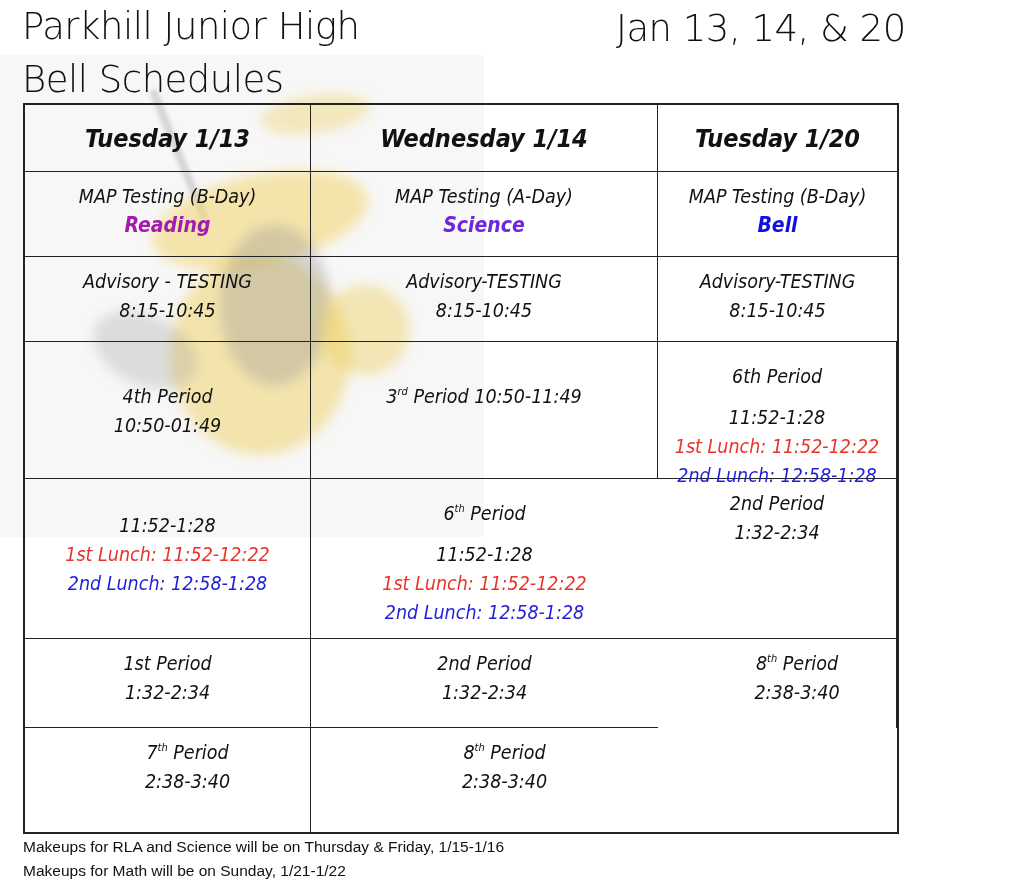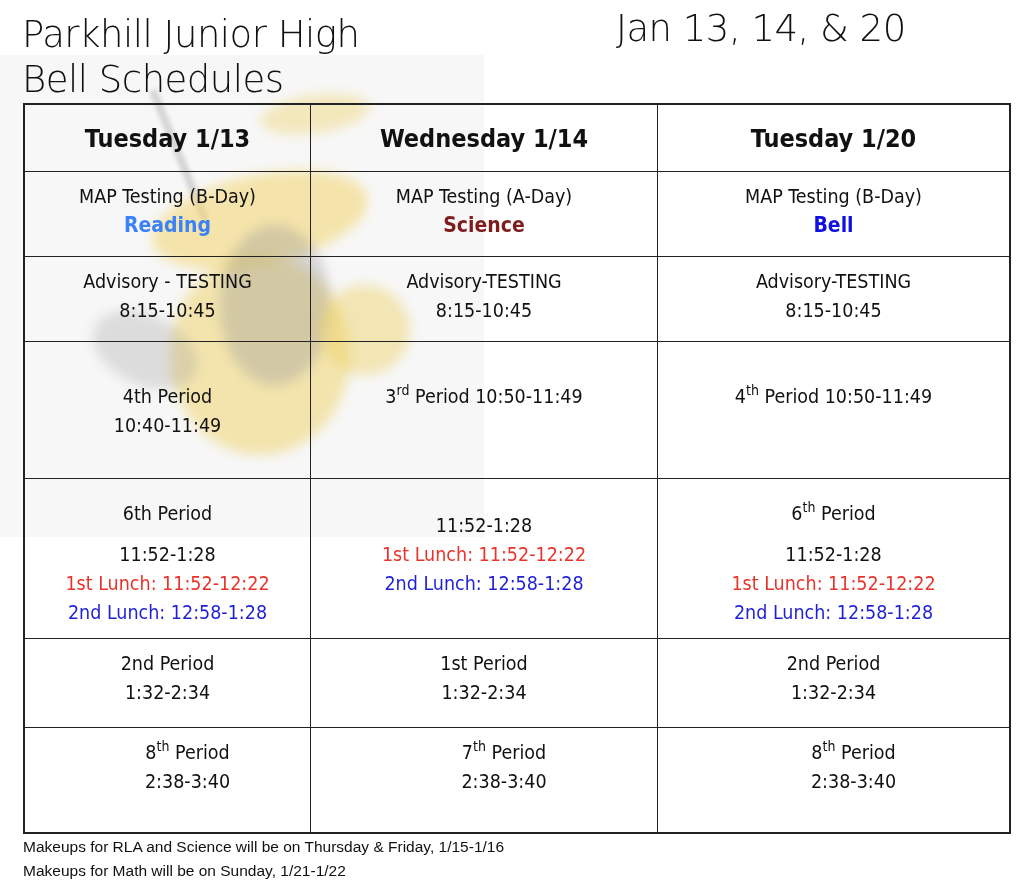--- a/index.html
+++ b/index.html
@@ -16,47 +16,48 @@
   .wm-g1 { left: 220px; top: 170px; width: 110px; height: 160px; background: rgba(150,150,150,0.35); }
   .wm-g2 { left: 90px; top: 260px; width: 110px; height: 70px; background: rgba(160,160,160,0.3); transform: rotate(25deg); }
   .wm-y3 { left: 260px; top: 40px; width: 110px; height: 38px; background: rgba(240,215,130,0.5); transform: rotate(-8deg); }
   .wm-y4 { left: 320px; top: 230px; width: 90px; height: 90px; background: rgba(238,208,100,0.45); }
   .wm-pole { position:absolute; left: 175px; top: 30px; width: 8px; height: 140px; background: rgba(150,150,150,0.35); transform: rotate(-22deg); filter: blur(2px); }
 
   .title-line {
     position: absolute; font-family: "DejaVu Sans", sans-serif; font-weight: 300;
     font-size: 37px; color: #111; z-index: 2; letter-spacing: -0.5px; font-stretch: condensed;
   }
-  .t-school { left: 22px; top: 13px; }
+  .t-school { left: 22px; top: 5px; }
   .t-bell { left: 22px; top: 58px; }
   .t-dates { left: 616px; top: 7px; }
 
   .sched {
-    position: absolute; left: 23px; top: 103px; width: 988px; height: 731px;
+    position: absolute; left: 23px; top: 103px; width: 876px; height: 731px;
     border: 2px solid #222; z-index: 2; display: grid;
     grid-template-columns: 286px 347px 1fr;
     grid-template-rows: 67px 85px 85px 137px 160px 89px 1fr;
+    font-style: italic;
   }
   .cell {
     border-right: 1.5px solid #222; border-bottom: 1.5px solid #222;
     text-align: center; font-size: 19.5px; line-height: 29px; color: #111;
     padding-top: 10px; font-family: "DejaVu Sans", sans-serif; font-stretch: condensed;
   }
   .cell.c3 { border-right: none; }
   .cell.last { border-bottom: none; padding-left: 40px; }
   .hdr { font-weight: bold; font-size: 25px; display: flex; align-items: center; justify-content: center; padding-top: 0; }
   .subject { font-weight: bold; font-size: 21px; line-height: 29px; display: block; }
   .line { display: block; }
   .p4 { padding-top: 40px; }
   .p3 { padding-top: 40px; }
   .lunch-cell { padding-top: 20px; }
   .gap { margin-top: 12px; }
   .red { color: #e8332a; }
   .blue { color: #1f1fd6; }
-  sup { font-size: 14px; vertical-align: 8px; line-height: 0; }
+  sup { font-size: 11px; vertical-align: 8px; line-height: 0; }
 
   .note {
     position: absolute; left: 23px; font-family: "Liberation Sans", sans-serif;
     font-size: 15.5px; color: #111; z-index: 2;
   }
   .n1 { top: 838px; }
   .n2 { top: 862px; }
 </style>
 </head>
 <body>
@@ -76,25 +77,25 @@
 <div class="title-line t-dates">Jan 13, 14, &amp; 20</div>
 
 <div class="sched">
 
   <div class="cell hdr">Tuesday 1/13</div>
   <div class="cell hdr">Wednesday 1/14</div>
   <div class="cell hdr c3">Tuesday 1/20</div>
 
   <div class="cell">
     <span class="line">MAP Testing (B-Day)</span>
-    <span class="subject" style="color:#3b82f6">Reading</span>
+    <span class="subject" style="color:#a21caf">Reading</span>
   </div>
   <div class="cell">
     <span class="line">MAP Testing (A-Day)</span>
-    <span class="subject" style="color:#7f1d1d">Science</span>
+    <span class="subject" style="color:#6d28d9">Science</span>
   </div>
   <div class="cell c3">
     <span class="line">MAP Testing (B-Day)</span>
     <span class="subject" style="color:#1010e0">Bell</span>
   </div>
 
   <div class="cell">
     <span class="line">Advisory - TESTING</span>
     <span class="line">8:15-10:45</span>
   </div>
@@ -102,27 +103,24 @@
     <span class="line">Advisory-TESTING</span>
     <span class="line">8:15-10:45</span>
   </div>
   <div class="cell c3">
     <span class="line">Advisory-TESTING</span>
     <span class="line">8:15-10:45</span>
   </div>
 
   <div class="cell p4">
     <span class="line">4th Period</span>
-    <span class="line">10:40-11:49</span>
+    <span class="line">10:50-01:49</span>
   </div>
   <div class="cell p3">
     <span class="line"><span>3</span><sup>rd</sup><span> Period 10:50-11:49</span></span>
-  </div>
-  <div class="cell c3 p3">
-    <span class="line"><span>4</span><sup>th</sup><span> Period 10:50-11:49</span></span>
   </div>
 
   <div class="cell lunch-cell">
     <span class="line">6th  Period</span>
     <span class="line gap">11:52-1:28</span>
     <span class="line red">1st Lunch: 11:52-12:22</span>
     <span class="line blue">2nd Lunch: 12:58-1:28</span>
   </div>
   <div class="cell lunch-cell">
     <span class="line gap">11:52-1:28</span>

